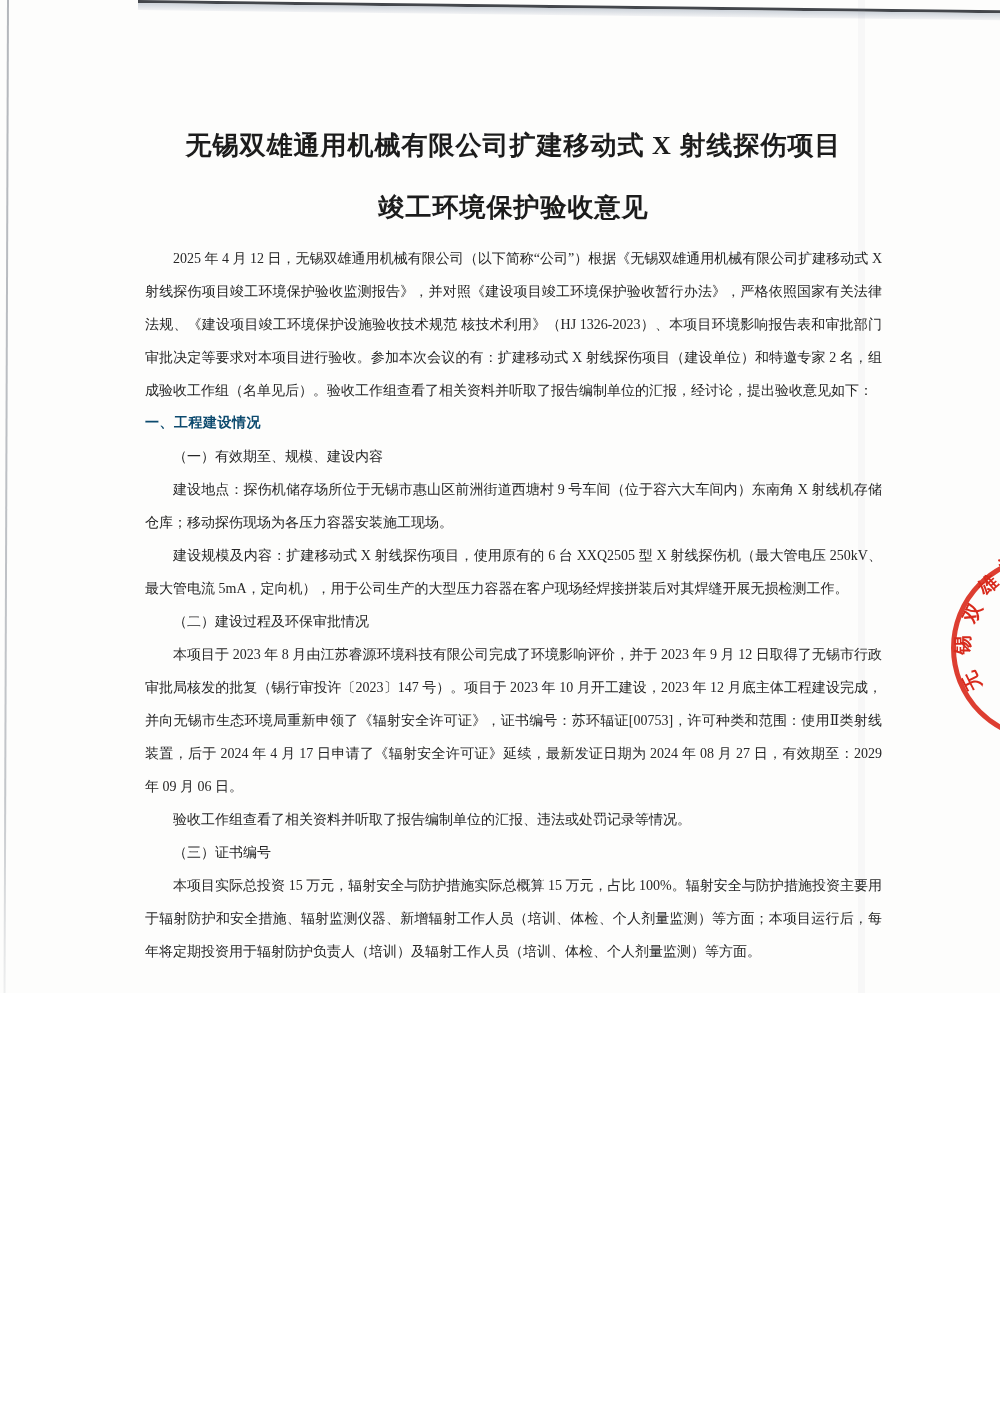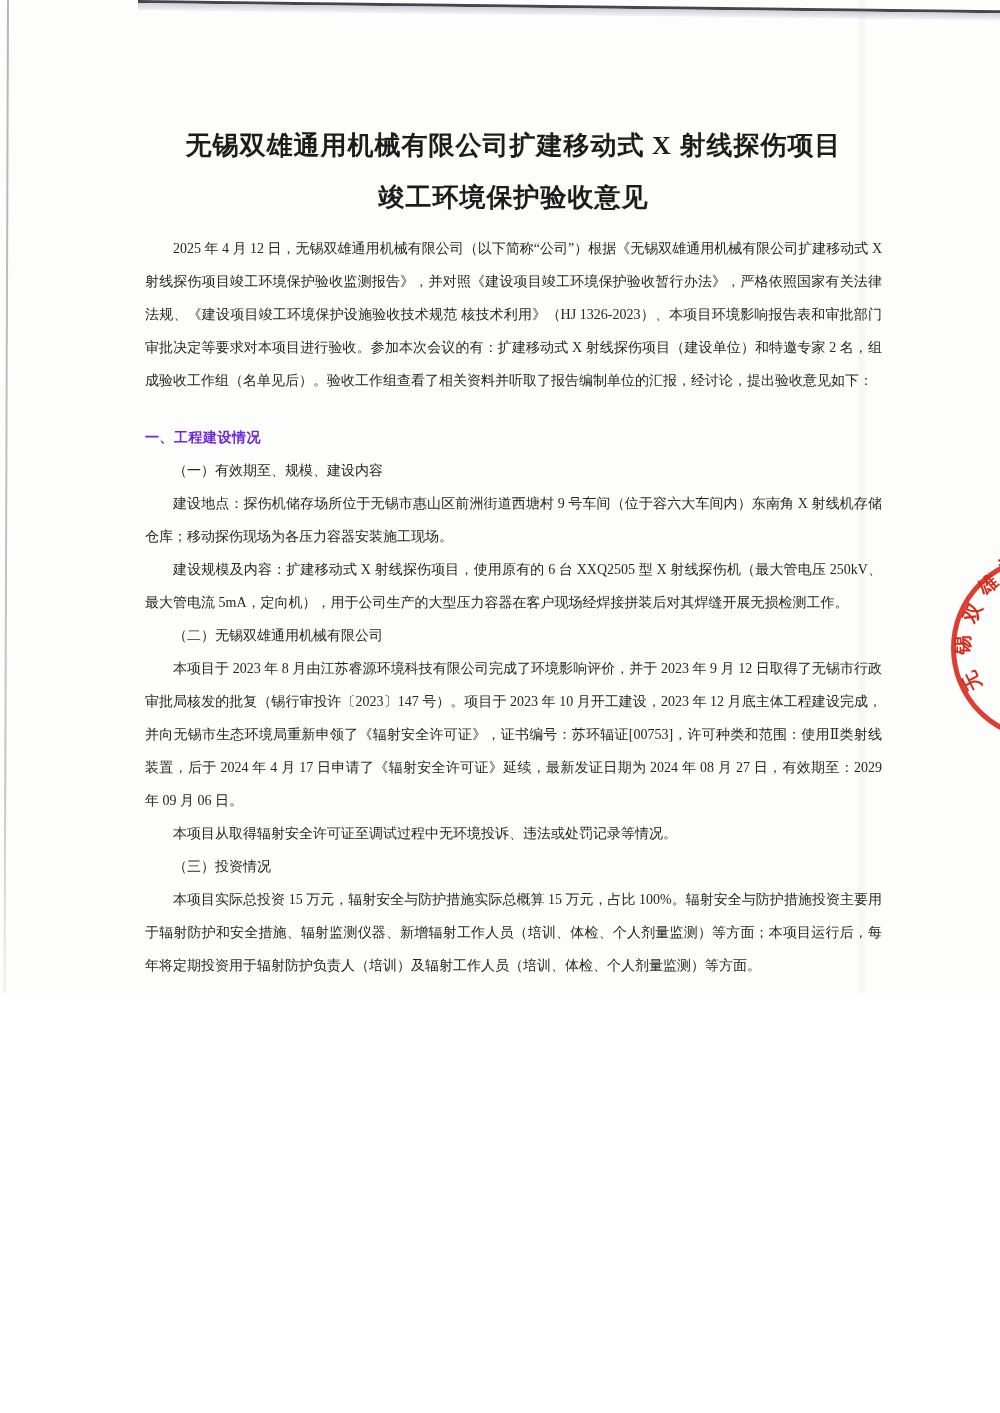--- a/index.html
+++ b/index.html
@@ -65,40 +65,39 @@
   .doc-title {
     font-size: 26px;
     font-weight: bold;
     text-align: center;
     margin: 0;
     line-height: 36px;
     letter-spacing: 1px;
     color: #1c1c1c;
   }
   .doc-title.second {
-    margin-top: 16px;
+    margin-top: 26px;
     margin-bottom: 16px;
   }
   .body-text p {
     margin: 0;
     font-size: 14px;
     line-height: 33px;
     text-align: justify;
     color: #262626;
   }
   .body-text p.body {
     text-indent: 2em;
   }
   .body-text p.heading1 {
-    font-family: Liberation Sans, sans-serif;
+    font-family: Liberation Mono, monospace;
     font-weight: bold;
     text-indent: 0;
-    color: #6d28d9;
+    color: #0c4a6e;
     letter-spacing: 0.5px;
-    margin-top: 24px;
   }
   .body-text p.heading2 {
     text-indent: 2em;
   }
   
   .stamp {
     position: absolute;
     left: 951px;
     top: 555px;
     width: 186px;
@@ -135,24 +134,24 @@
 
   <div class="content">
     <p class="doc-title">无锡双雄通用机械有限公司扩建移动式 X 射线探伤项目</p>
     <p class="doc-title second">竣工环境保护验收意见</p>
     <div class="body-text" id="paragraphs">
         <p class="body">2025 年 4 月 12 日，无锡双雄通用机械有限公司（以下简称“公司”）根据《无锡双雄通用机械有限公司扩建移动式 X 射线探伤项目竣工环境保护验收监测报告》，并对照《建设项目竣工环境保护验收暂行办法》，严格依照国家有关法律法规、《建设项目竣工环境保护设施验收技术规范 核技术利用》（HJ 1326-2023）、本项目环境影响报告表和审批部门审批决定等要求对本项目进行验收。参加本次会议的有：扩建移动式 X 射线探伤项目（建设单位）和特邀专家 2 名，组成验收工作组（名单见后）。验收工作组查看了相关资料并听取了报告编制单位的汇报，经讨论，提出验收意见如下：</p>
         <p class="heading1">一、工程建设情况</p>
         <p class="heading2">（一）有效期至、规模、建设内容</p>
         <p class="body">建设地点：探伤机储存场所位于无锡市惠山区前洲街道西塘村 9 号车间（位于容六大车间内）东南角 X 射线机存储仓库；移动探伤现场为各压力容器安装施工现场。</p>
         <p class="body">建设规模及内容：扩建移动式 X 射线探伤项目，使用原有的 6 台 XXQ2505 型 X 射线探伤机（最大管电压 250kV、最大管电流 5mA，定向机），用于公司生产的大型压力容器在客户现场经焊接拼装后对其焊缝开展无损检测工作。</p>
-        <p class="heading2">（二）无锡双雄通用机械有限公司</p>
+        <p class="heading2">（二）建设过程及环保审批情况</p>
         <p class="body">本项目于 2023 年 8 月由江苏睿源环境科技有限公司完成了环境影响评价，并于 2023 年 9 月 12 日取得了无锡市行政审批局核发的批复（锡行审投许〔2023〕147 号）。项目于 2023 年 10 月开工建设，2023 年 12 月底主体工程建设完成，并向无锡市生态环境局重新申领了《辐射安全许可证》，证书编号：苏环辐证[00753]，许可种类和范围：使用Ⅱ类射线装置，后于 2024 年 4 月 17 日申请了《辐射安全许可证》延续，最新发证日期为 2024 年 08 月 27 日，有效期至：2029 年 09 月 06 日。</p>
-        <p class="body">本项目从取得辐射安全许可证至调试过程中无环境投诉、违法或处罚记录等情况。</p>
-        <p class="heading2">（三）投资情况</p>
+        <p class="body">验收工作组查看了相关资料并听取了报告编制单位的汇报、违法或处罚记录等情况。</p>
+        <p class="heading2">（三）证书编号</p>
         <p class="body">本项目实际总投资 15 万元，辐射安全与防护措施实际总概算 15 万元，占比 100%。辐射安全与防护措施投资主要用于辐射防护和安全措施、辐射监测仪器、新增辐射工作人员（培训、体检、个人剂量监测）等方面；本项目运行后，每年将定期投资用于辐射防护负责人（培训）及辐射工作人员（培训、体检、个人剂量监测）等方面。</p>
       </div>
   </div>
 
   <div class="stamp">
     <div class="stamp-ring"></div>
 
   <span class="stamp-char" style="left: 21px; top: 126px; color: rgb(216, 42, 28); transform: translate(-50%, -50%) rotate(-117deg);">无</span>
       <span class="stamp-char" style="left: 12px; top: 90px; color: rgb(216, 42, 28); transform: translate(-50%, -50%) rotate(-90deg);">锡</span>
       <span class="stamp-char" style="left: 22px; top: 58px; color: rgb(216, 42, 28); transform: translate(-50%, -50%) rotate(-64deg);">双</span>

